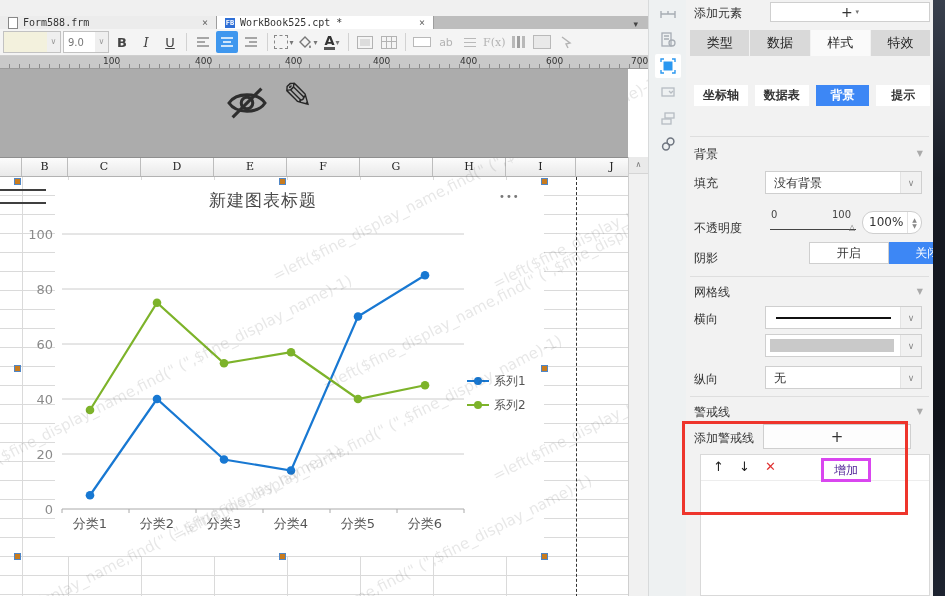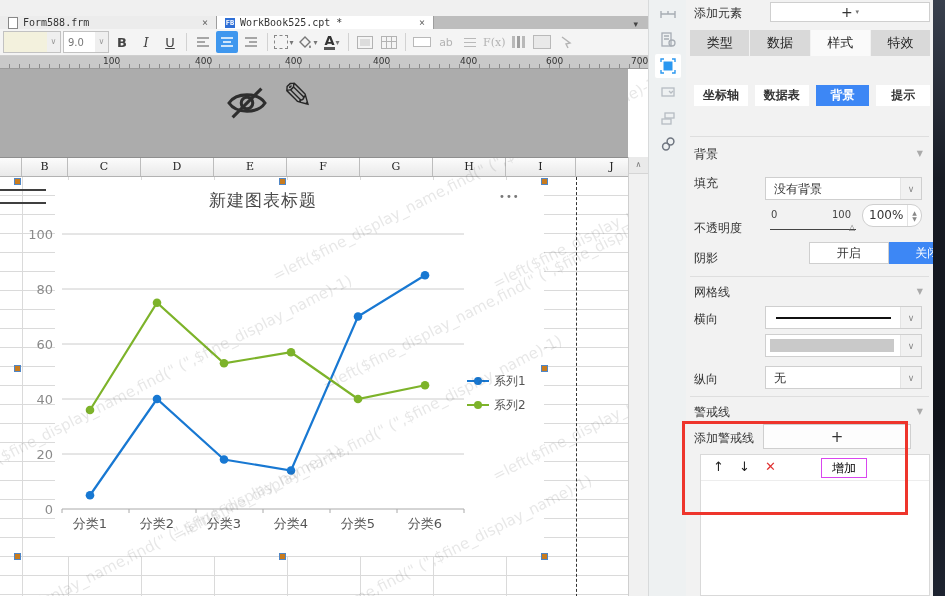--- a/index.html
+++ b/index.html
@@ -101,22 +101,22 @@
   .track{position:absolute;left:84px;width:86px;height:1px;background:#444;}
   .spin{position:absolute;left:176px;width:60px;height:23px;background:#fff;border:1px solid #cfcfcf;box-sizing:border-box;}
   .spin .num{position:absolute;left:6px;top:3px;color:#333;}
   .spin .arr{position:absolute;right:0;top:0;bottom:0;width:13px;border-left:1px solid #e3e3e3;
              display:flex;flex-direction:column;align-items:center;justify-content:center;font-size:6px;color:#888;line-height:6px;}
   .plusbtn{position:absolute;left:77px;width:148px;height:25px;background:#fdfdfd;border:1px solid #cfcfcf;
            box-sizing:border-box;display:flex;align-items:center;justify-content:center;font-size:15px;color:#333;}
   .alerttable{position:absolute;left:14px;width:230px;top:454px;height:142px;background:#fff;border:1px solid #d9d9d9;box-sizing:border-box;}
   .athead{position:relative;height:25px;border-bottom:1px solid #ededed;}
   .aticon{position:absolute;top:4px;font-size:13px;color:#222;}
-  .addbtn2{position:absolute;left:120px;top:3px;width:44px;height:18px;border:1px solid #d946ef;background:#fff;
-           display:flex;align-items:center;justify-content:center;color:#000000;}
+  .addbtn2{position:absolute;left:120px;top:3px;width:44px;height:18px;border:3px solid #d946ef;background:#fff;
+           display:flex;align-items:center;justify-content:center;color:#4c1d95;}
   .darkedge{position:absolute;left:933px;top:0;width:12px;height:596px;
             background:linear-gradient(#39404e,#171b24 30%,#10131a 70%,#1d2330);}
   .redbox{position:absolute;left:682px;top:421px;width:226px;height:94px;border:3px solid #ee352c;box-sizing:border-box;z-index:100;}
 </style>
 </head>
 <body>
 
 <div class="app">
 
   <div class="editor">
@@ -420,31 +420,31 @@
         <div class="sub">提示</div>
       </div>
 
     <div class="divider" style="top:136px;"></div>
 
     <div class="sechead" style="top:146px;">
       <span>背景</span>
       <span class="tri">▼</span>
     </div>
     <span class="plabel" style="top:175px;">填充</span>
-    <div class="psel" style="top:177px;">
+    <div class="psel" style="top:171px;">
       <span class="selval">没有背景</span>
       <span class="chev">∨</span>
     </div>
 
     <span class="plabel" style="top:220px;font-family:Liberation Mono, monospace;">不透明度</span>
     <span class="plabel" style="left:85px;top:209px;font-size:10px;color:#444;">0</span>
     <span class="plabel" style="left:146px;top:209px;font-size:10px;color:#444;">100</span>
     <div class="track" style="top:229px;"></div>
     <span class="plabel" style="left:163px;top:223px;font-size:8px;color:#777;">△</span>
-    <div class="spin" style="top:204px;border-radius:11px;">
+    <div class="spin" style="top:211px;border-radius:11px;">
       <span class="num">100%</span>
       <span class="arr">
           <span>▲</span>
           <span>▼</span>
         </span>
     </div>
 
     <span class="plabel" style="top:250px;">阴影</span>
     <div class="toggle" style="top:242px;padding-left:44px;">
       <div class="opt off">开启</div>

